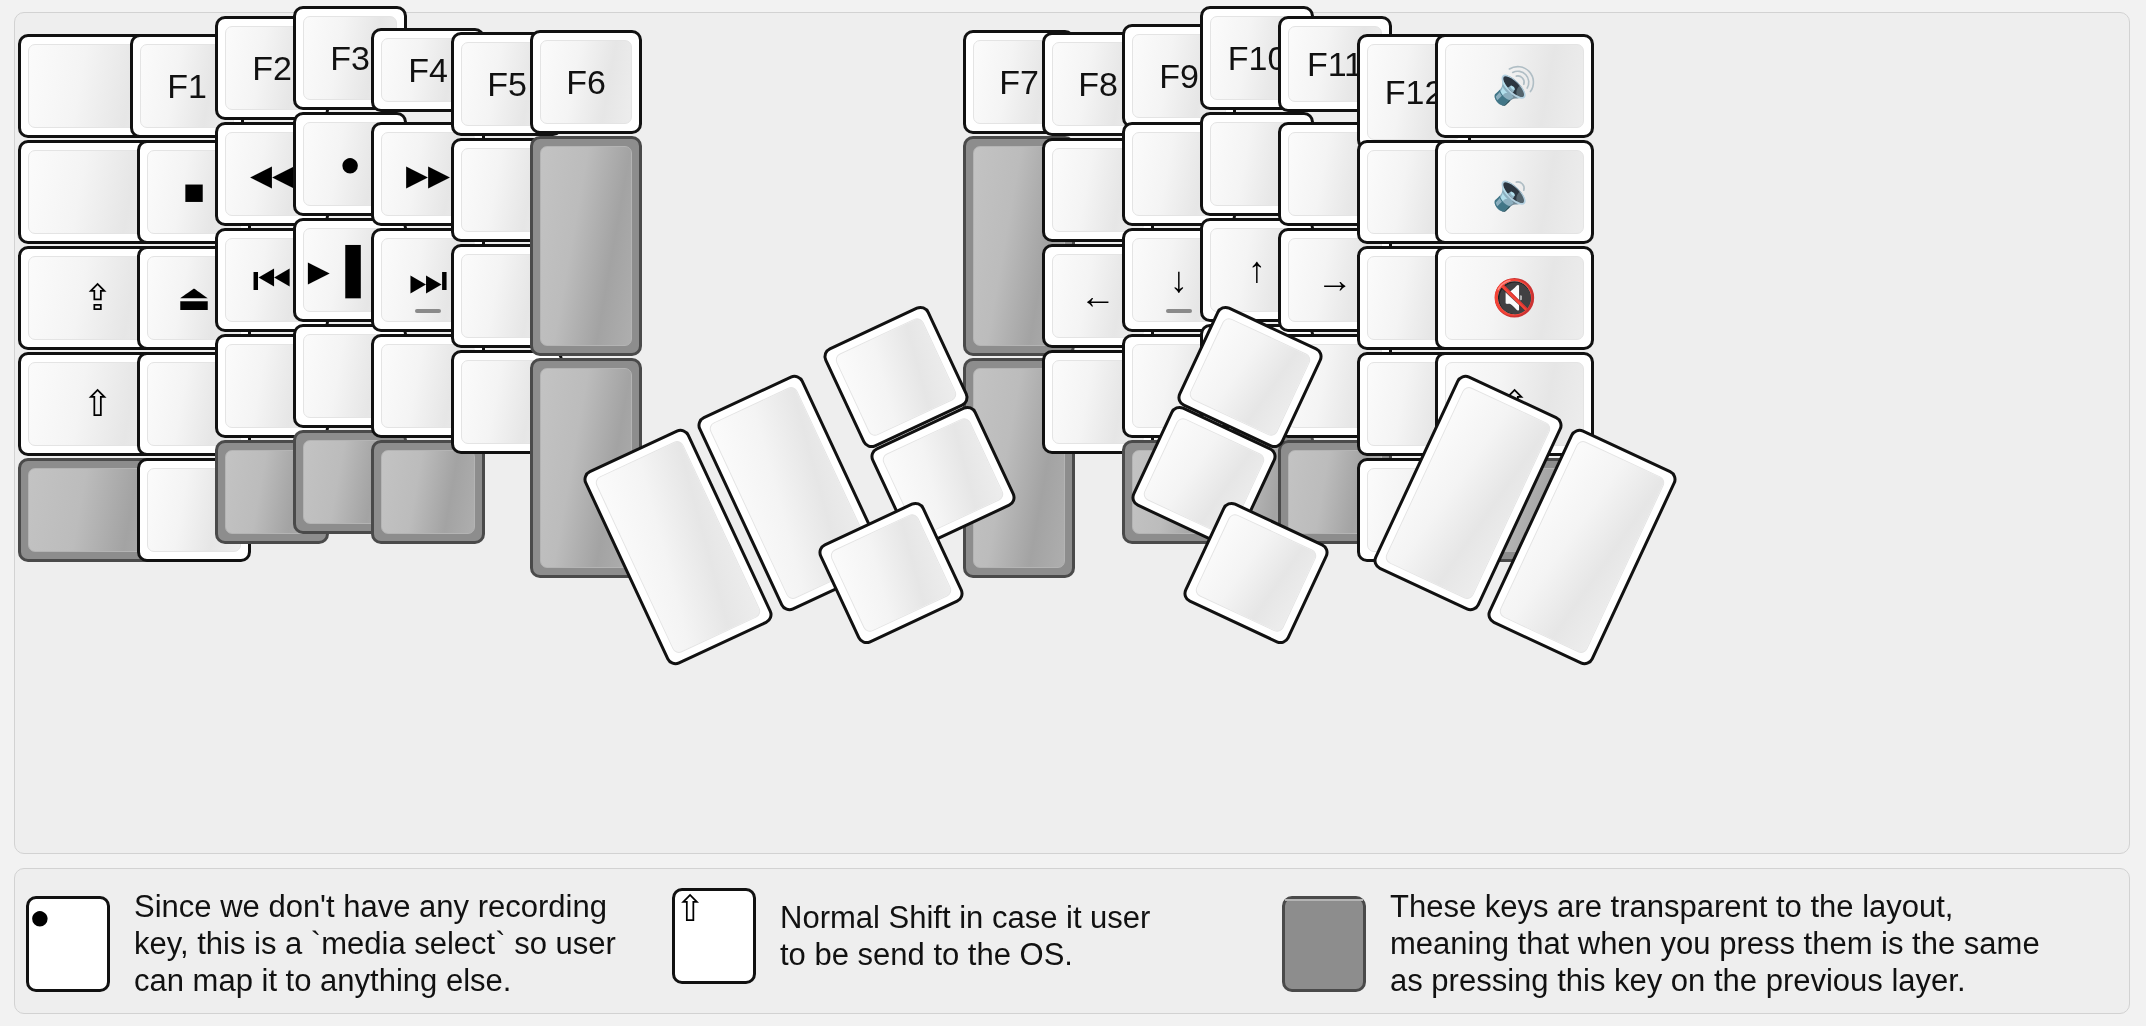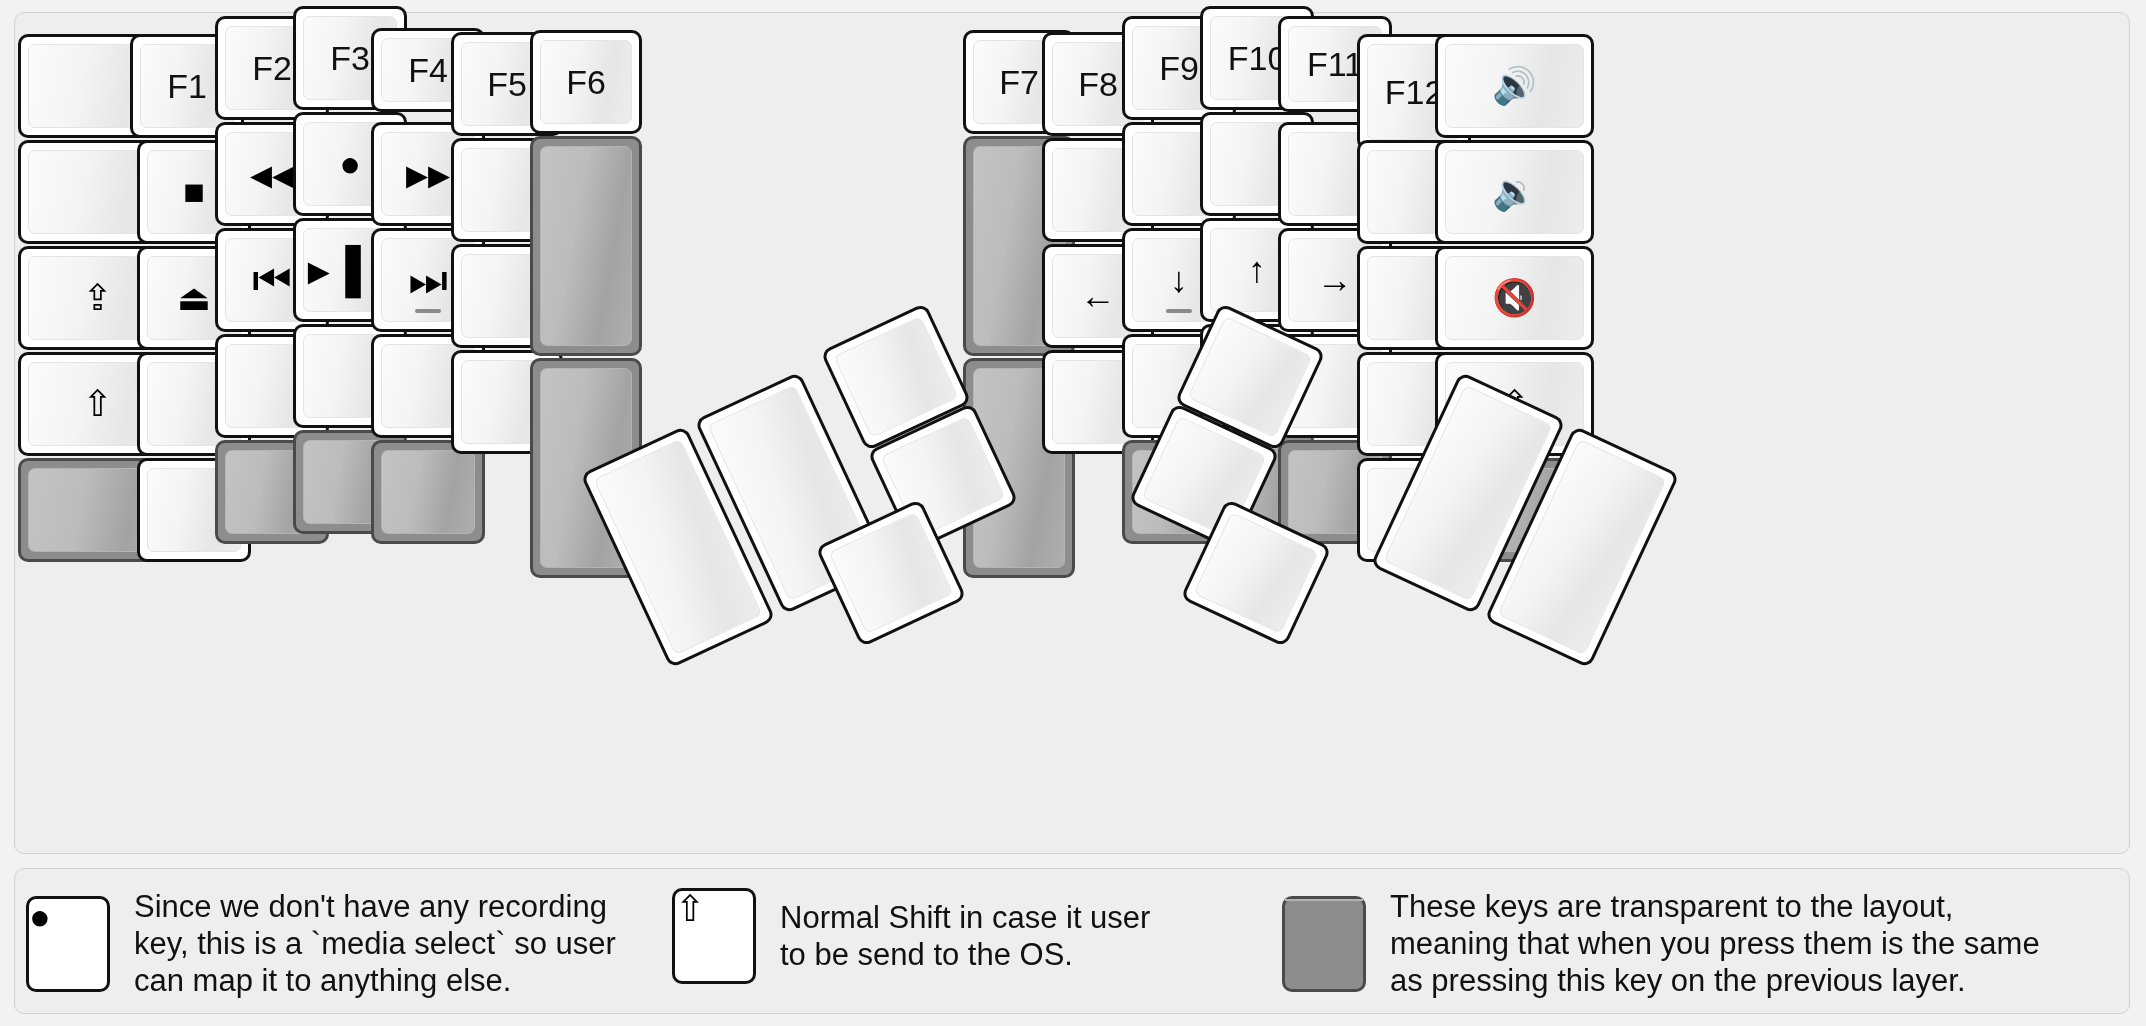--- a/index.html
+++ b/index.html
@@ -281,21 +281,21 @@
       <div class="key" style="left: 1042px; top: 244px; width: 112px; height: 104px;">
         <div class="cap">
           <span class="glyph ">←</span>
         </div>
       </div>
       <div class="key" style="left: 1042px; top: 350px; width: 112px; height: 104px;">
         <div class="cap">
           <span class="glyph "></span>
         </div>
       </div>
-      <div class="key" style="left: 1122px; top: 16px; width: 114px; height: 104px; text-align: center;">
+      <div class="key" style="left: 1122px; top: 24px; width: 114px; height: 104px; text-align: center;">
         <div class="cap">
           <span class="lbl">F9</span>
         </div>
       </div>
       <div class="key" style="left: 1122px; top: 122px; width: 114px; height: 104px;">
         <div class="cap">
           <span class="glyph "></span>
         </div>
       </div>
       <div class="key" style="left: 1122px; top: 228px; width: 114px; height: 104px;">

